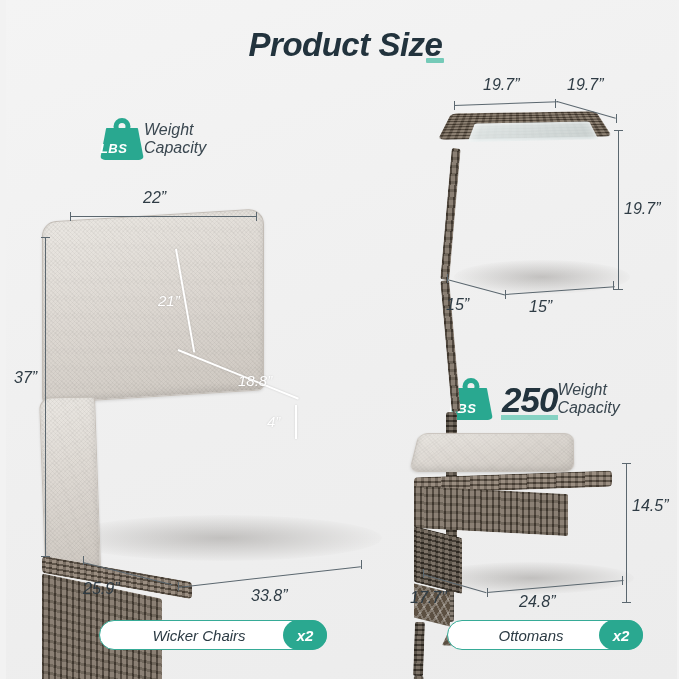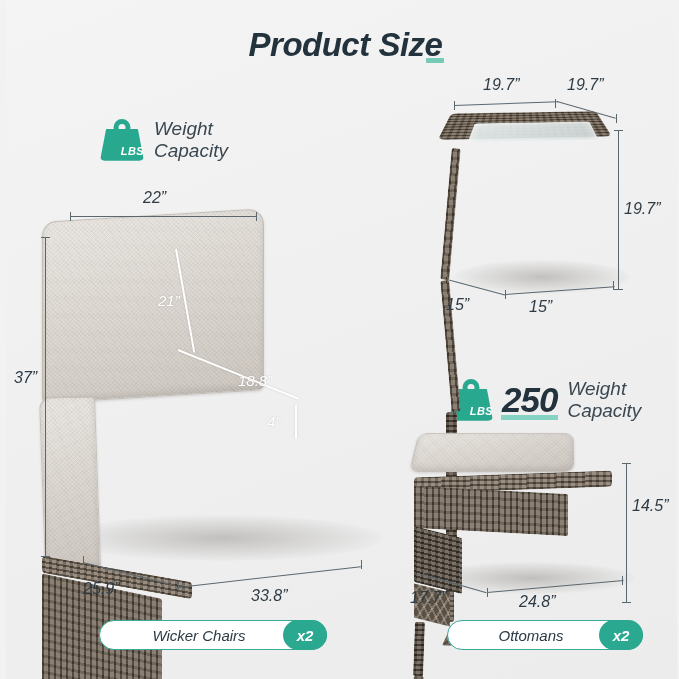--- a/index.html
+++ b/index.html
@@ -32,31 +32,31 @@
     position:absolute;left:0;bottom:0;width:44px;height:32px;
     background:#29a890;border-radius:7px 7px 5px 5px;
     clip-path:polygon(14% 0%,86% 0%,100% 100%,0% 100%);
   }
   .wicon .ring{
     position:absolute;left:50%;top:0;transform:translateX(-50%);
     width:17px;height:17px;border-radius:50%;
     border:5px solid #29a890;background:transparent;box-sizing:border-box;
   }
   .wicon .lbs{
-    position:absolute;left:0;bottom:4px;width:44px;text-align:right;
-    color:#fff;font-size:11px;font-weight:bold;letter-spacing:.4px;
+    position:absolute;left:0;bottom:4px;width:44px;text-align:left;
+    color:#fff;font-size:13px;font-weight:bold;letter-spacing:.4px;
     font-family:"Liberation Sans",sans-serif;
   }
   .wnum{
     font-size:35px;font-weight:bold;color:#22333d;margin-left:9px;
     line-height:1;position:relative;letter-spacing:-1px;
   }
   .wnum:after{content:"";position:absolute;left:-1px;right:-1px;bottom:-3px;height:5px;
     background:#7fd0c0;opacity:.95;}
-  .wtext{margin-left:10px;font-size:19px;line-height:1.15;color:#3a4750;}
+  .wtext{font-size:16px;line-height:1.15;color:#3a4750;}
 
   
   .dim{position:absolute;font-size:16px;color:#2f3c45;white-space:nowrap;}
   .dim.white{color:#ffffff;font-size:15px;text-shadow:0 0 2px rgba(0,0,0,.18);}
 
   
   .ln{position:absolute;background:#5b676f;}
   .lnh{height:1px;}
   .lnv{width:1px;}
   .tick{position:absolute;background:#5b676f;}

